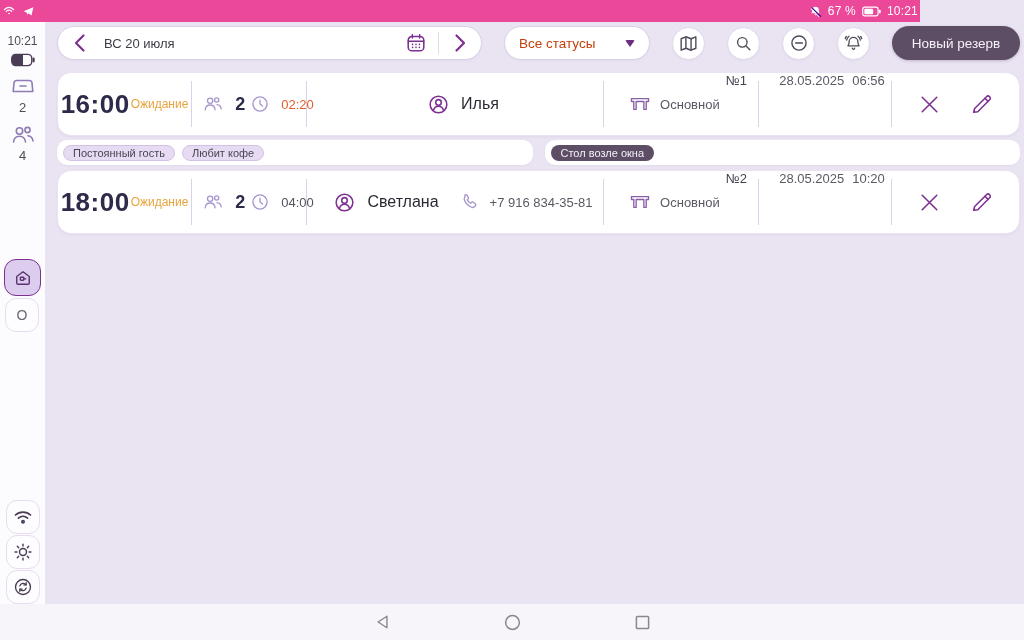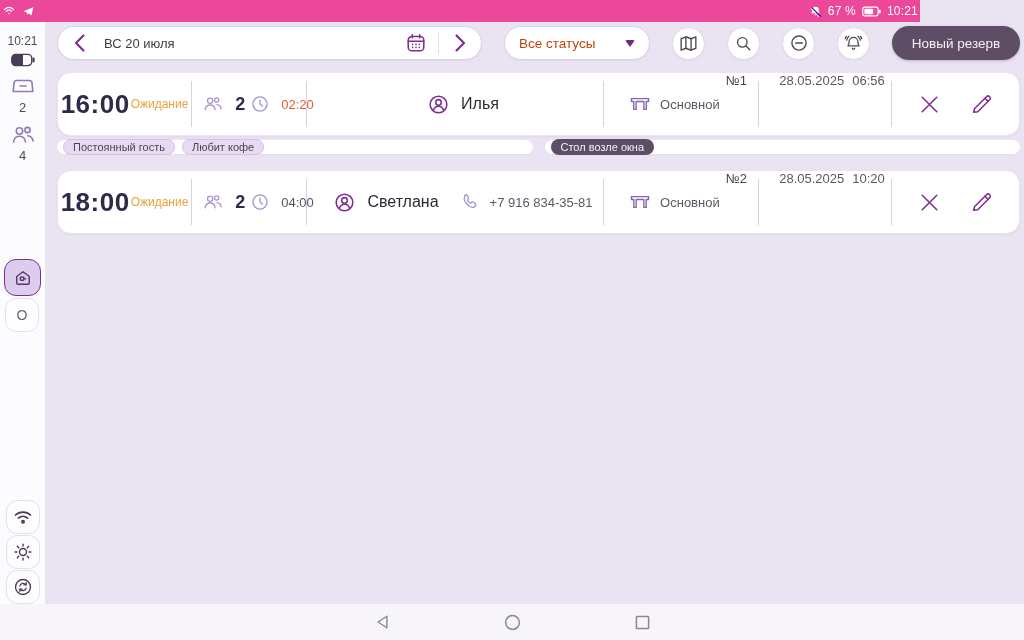--- a/index.html
+++ b/index.html
@@ -60,21 +60,21 @@
   .sec-table{width:154px;padding-left:14px;gap:3px;}
   .sec-table .hall{font-size:13px;color:#5B5864;}
   .sec-table .tno{font-size:13px;color:#44414C;margin-left:3px;}
   .sec-date{width:132px;padding-left:14px;gap:8px;}
   .sec-date div{font-size:13px;color:#5B5864;}
   .sec-actions{flex:1;flex-direction:row;align-items:center;justify-content:space-evenly;}
   .act-btn{width:30px;height:30px;border:none;background:transparent;display:flex;align-items:center;justify-content:center;color:#7D3091;padding:0;}
   .ic-lav{color:#A795CE;} .ic-acc{color:#7D3091;} .ic-med{color:#8A5FA8;}
 
   
-  .tagsrow{position:absolute;top:118px;left:12px;right:4px;height:14px;display:flex;gap:12px;}
+  .tagsrow{position:absolute;top:118px;left:12px;right:4px;height:25px;display:flex;gap:12px;}
   .tagbox{flex:1;background:#fff;border-radius:10px;display:flex;align-items:center;gap:7px;padding:0 6px;box-sizing:border-box;box-shadow:0 1px 2px rgba(90,60,120,.05);}
   .tagpill{background:#E6DBF2;border:1px solid #D3C2E6;border-radius:9px;padding:1px 9px;font-size:11px;color:#4A4553;white-space:nowrap;}
   .tagdark{background:#5D4E66;border-radius:9px;padding:2px 10px;font-size:11px;color:#F4F1F7;white-space:nowrap;}
 
   
   .navbar{position:absolute;top:604px;left:0;width:1024px;height:36px;background:#F7F5FA;}
   .nav-btn{position:absolute;top:9px;width:18px;height:18px;border:none;background:transparent;color:#8A8793;display:flex;align-items:center;justify-content:center;padding:0;}
   .nav-back{left:373px;} .nav-home{left:503px;} .nav-recent{left:633px;}
 
   svg{display:block;}

